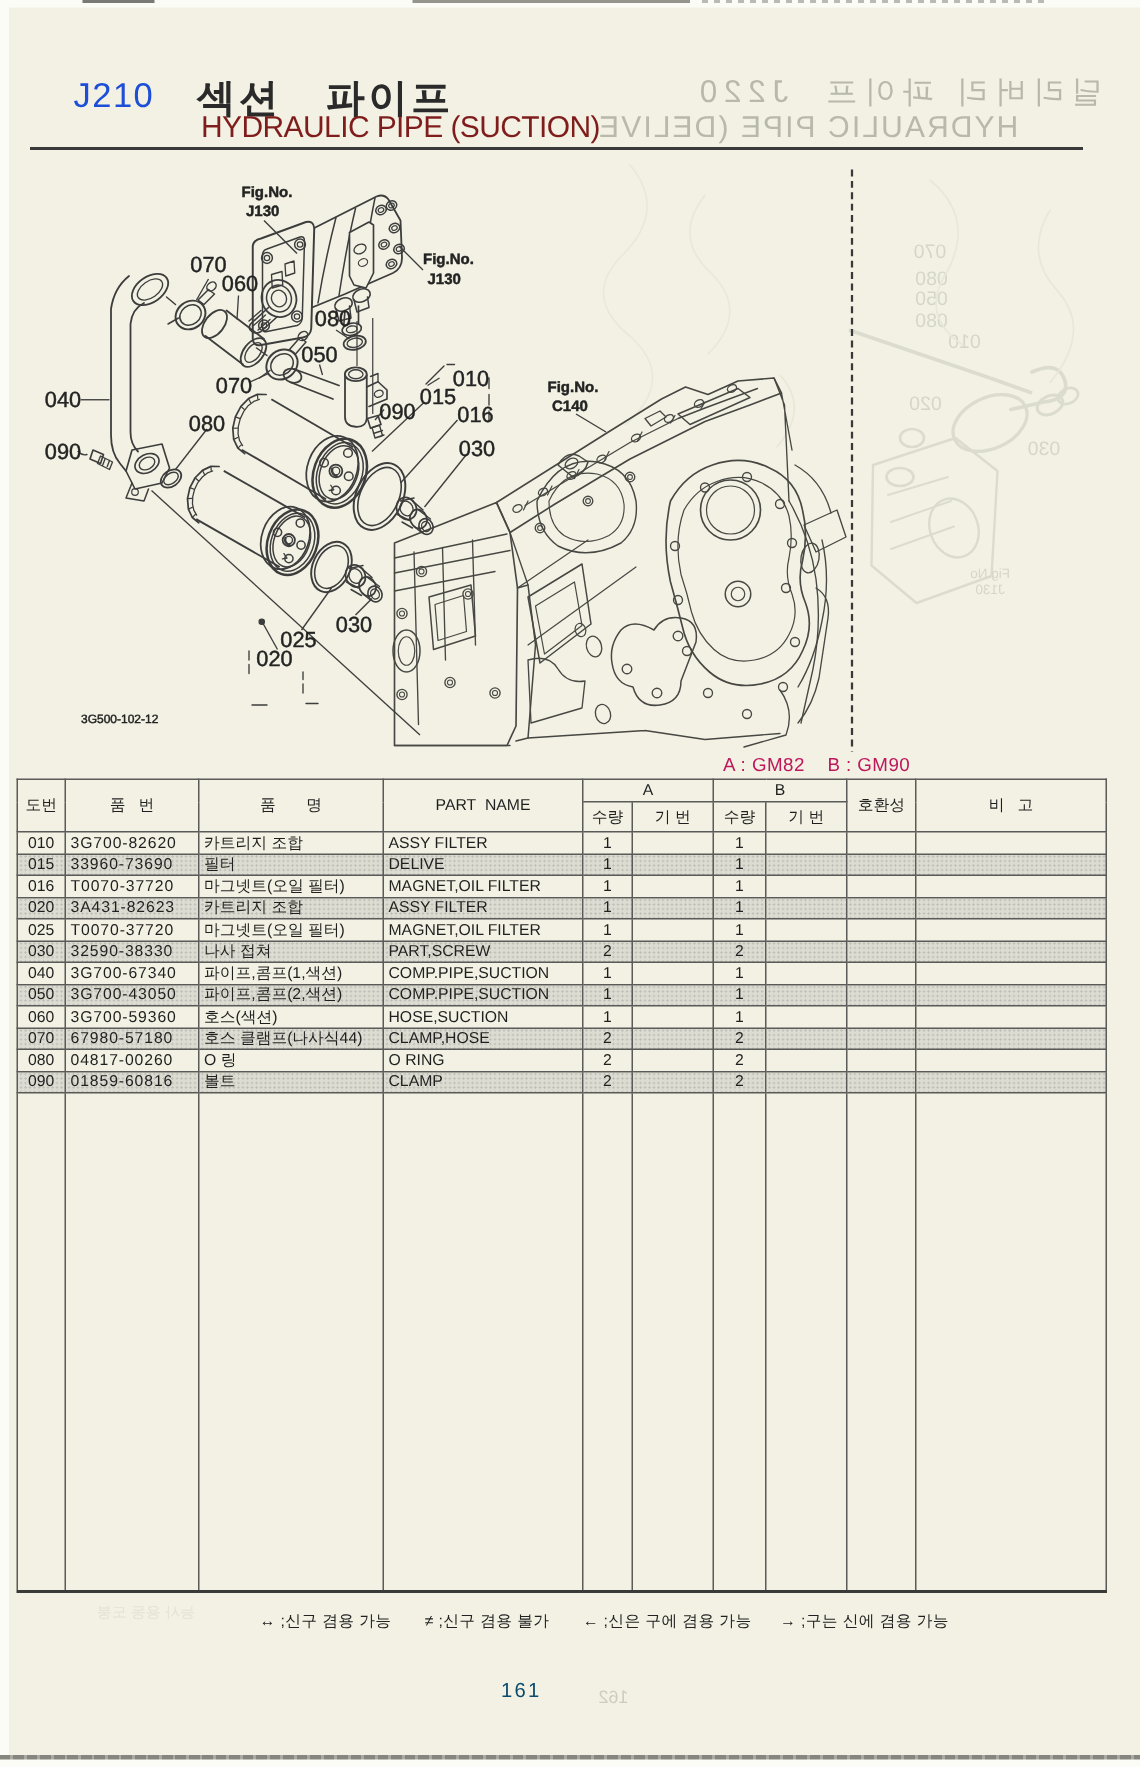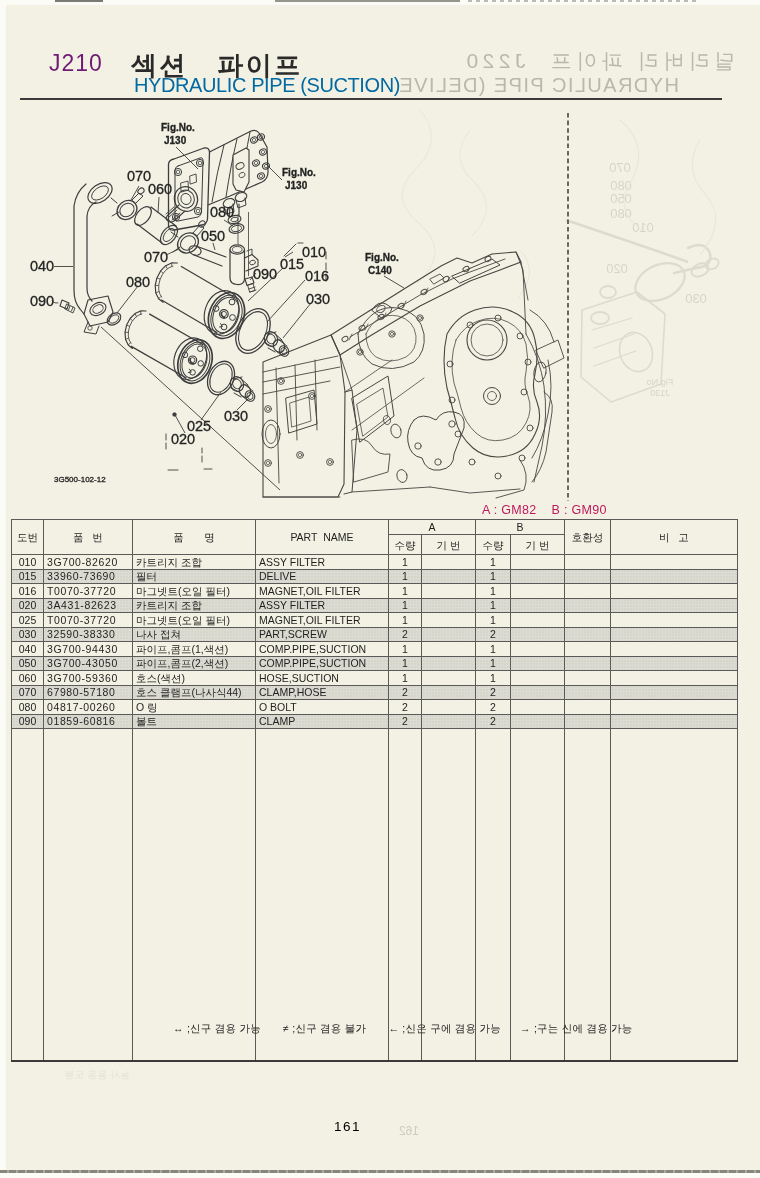--- a/index.html
+++ b/index.html
@@ -1,40 +1,40 @@
 <!DOCTYPE html>
 <html><head>
 <meta charset="utf-8">
 <style>
   html,body{margin:0;padding:0;}
   body{width:760px;height:1178px;position:relative;background:#fcfcf6;
        font-family:"Liberation Sans", sans-serif;overflow:hidden;}
   #paper{position:absolute;left:6px;top:5px;right:0;bottom:8px;background:#f2f1e3;}
   .abs{position:absolute;}
   
-  #hcode{left:49px;top:50px;font-size:23px;color:#701a75;letter-spacing:1px;text-align:center;}
+  #hcode{left:49px;top:50px;font-size:23px;color:#1d4ed8;letter-spacing:1px;text-align:center;}
   #hkor{left:131px;top:48px;font-size:26px;color:#2a2a2a;letter-spacing:2.5px;font-weight:bold;}
-  #heng{left:134px;top:74px;font-size:20px;color:#0369a1;letter-spacing:-0.4px;}
+  #heng{left:134px;top:74px;font-size:20px;color:#7f1d1d;letter-spacing:-0.4px;}
   #hrule{left:20px;top:98px;width:702px;height:2px;background:#3a3a3a;}
   
   .bleed{color:#b9b9ab;transform:scaleX(-1);}
   
   #tbl{left:11px;top:519px;border-collapse:collapse;table-layout:fixed;
        font-size:10.5px;color:#1f1f1f;border-bottom:2.5px solid #3a3a38;}
   #tbl td,#tbl th{border:1px solid #5a5a58;padding:0 3px;font-weight:normal;
        overflow:hidden;white-space:nowrap;}
   #tbl tr.d td:nth-child(2){letter-spacing:0.6px;}
   #tbl .c{text-align:center;padding:0;}
   #tbl tr.d{height:14.5px;}
   #tbl td{line-height:12px;}
   #tbl td.sh{background-color:#dddcd2;
      background-image:radial-gradient(circle,#c2c1b7 30%,rgba(0,0,0,0) 34%);
      background-size:3px 3px;}
-  #legend{left:173px;top:1022px;font-size:10.5px;color:#222;letter-spacing:0.25px;white-space:nowrap;}
-  #pageno{left:334px;top:1119px;font-size:13.5px;color:#000000;letter-spacing:1.5px;}
+  #legend{left:173px;top:1074px;font-size:10.5px;color:#222;letter-spacing:0.25px;white-space:nowrap;}
+  #pageno{left:334px;top:1119px;font-size:13.5px;color:#0c4a6e;letter-spacing:1.5px;}
   #gm{left:482px;top:503px;font-size:12.5px;color:#be185d;letter-spacing:0.3px;}
   #b162{left:399px;top:1124px;font-size:12px;color:#cdcdbf;transform:scaleX(-1);}
   #botline{left:0px;top:1170px;width:760px;height:2.5px;background:repeating-linear-gradient(90deg,#86867e 0 7px,#aaaaa2 7px 9px);}
   
   .edge{background:#7a7a74;height:2px;top:0;}
 </style>
 </head>
 <body>
 <div id="paper"></div>
 
@@ -473,21 +473,21 @@
         <td class="sh">PART,SCREW</td>
         <td class="c sh">2</td>
         <td class="sh"></td>
         <td class="c sh">2</td>
         <td class="sh"></td>
         <td class="sh"></td>
         <td class="sh"></td>
       </tr>
 <tr class="d">
         <td class="c">040</td>
-        <td>3G700-94430</td>
+        <td>3G700-67340</td>
         <td>파이프,콤프(1,색션)</td>
         <td>COMP.PIPE,SUCTION</td>
         <td class="c">1</td>
         <td></td>
         <td class="c">1</td>
         <td></td>
         <td></td>
         <td></td>
       </tr>
 <tr class="d">
@@ -523,21 +523,21 @@
         <td class="sh"></td>
         <td class="c sh">2</td>
         <td class="sh"></td>
         <td class="sh"></td>
         <td class="sh"></td>
       </tr>
 <tr class="d">
         <td class="c">080</td>
         <td>04817-00260</td>
         <td>O 링</td>
-        <td>O BOLT</td>
+        <td>O RING</td>
         <td class="c">2</td>
         <td></td>
         <td class="c">2</td>
         <td></td>
         <td></td>
         <td></td>
       </tr>
 <tr class="d">
         <td class="c sh">090</td>
         <td class="sh">01859-60816</td>

